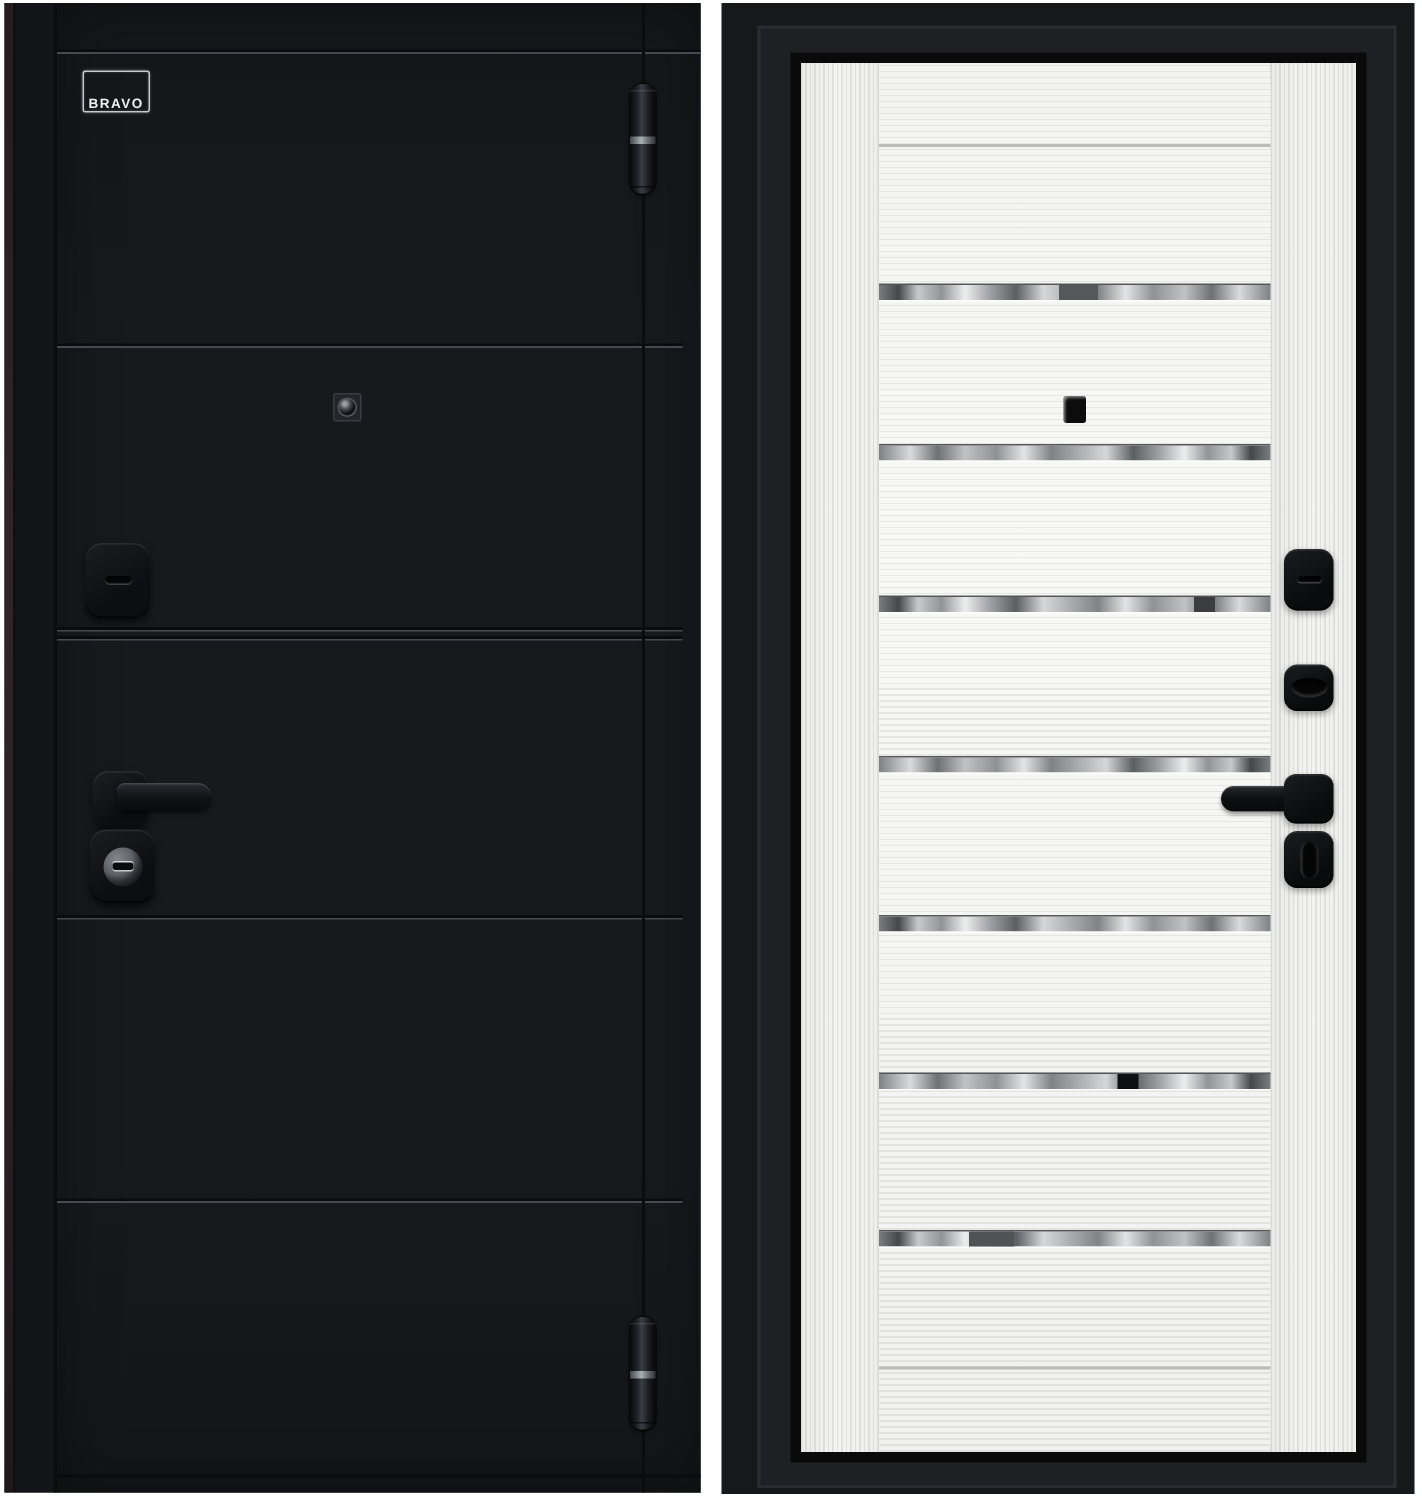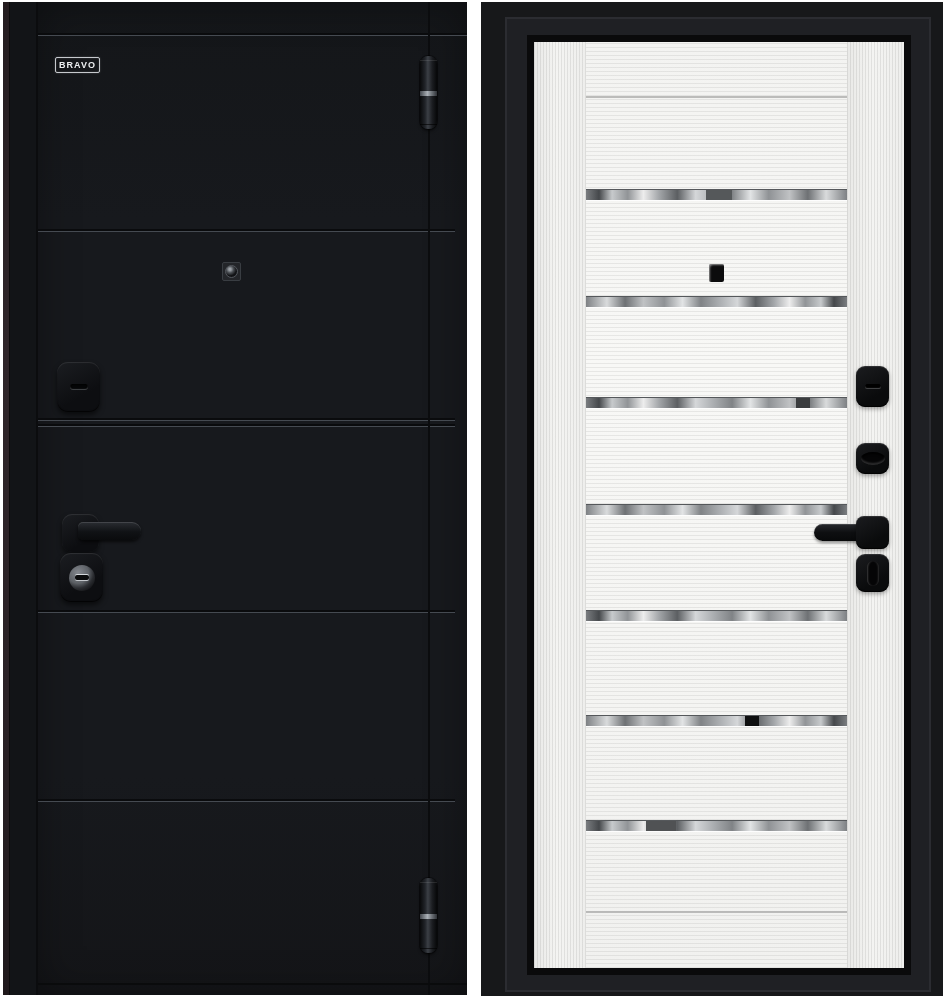--- a/index.html
+++ b/index.html
@@ -16,23 +16,23 @@
   .face { position: absolute; left: 35px; top: 0; width: 429px; height: 100%;
     background: linear-gradient(180deg, #141619 0%, var(--exterior_black, #17191d) 22%, var(--exterior_black, #17191d) 78%, #141518 100%);
     box-shadow: inset 0 0 40px rgba(0,0,0,0.35); }
 
   .groove { position: absolute; left: 0; width: 417px; height: 3px;
     background: linear-gradient(180deg, #0a0b0d 0, #0a0b0d 2px, #454a51 2px, #454a51 3px); }
   .groove.full { width: 429px; }
   .hinge-line { position: absolute; left: 390px; top: 0; width: 2px; height: 100%; background: #0b0c0e; }
   .bottom-edge { position: absolute; left: 0; top: 981px; width: 100%; height: 2px; background: #0a0b0c; }
 
-  .logo { position: absolute; left: 17px; top: 55px; width: 45px; height: 16px;
+  .logo { position: absolute; left: 17px; top: 45px; width: 45px; height: 28px;
     border: 1px solid #c6c9cd; border-radius: 2px;
-    display: flex; align-items: center; justify-content: center;
+    display: flex; align-items: flex-end; justify-content: center;
     box-shadow: 0 0 2px rgba(255,255,255,0.25), inset 0 0 2px rgba(255,255,255,0.2); }
   .logo span { font-size: 9px; font-weight: bold; letter-spacing: 1px; color: #eceef0; line-height: 1; }
 
   .peep-ext { position: absolute; left: 184px; top: 260px; width: 19px; height: 19px;
     background: #232529; border: 1px solid #393d42; border-radius: 2px;
     display: flex; align-items: center; justify-content: center; }
   .peep-ext .lens { width: 13px; height: 13px; border-radius: 50%; border: 1px solid #53575d;
     background: radial-gradient(circle at 36% 30%, #9ba0a6 0 10%, #4a4e53 34%, #101114 62%, #1d1f23); }
 
   .esc { position: absolute; border-radius: 11px;

